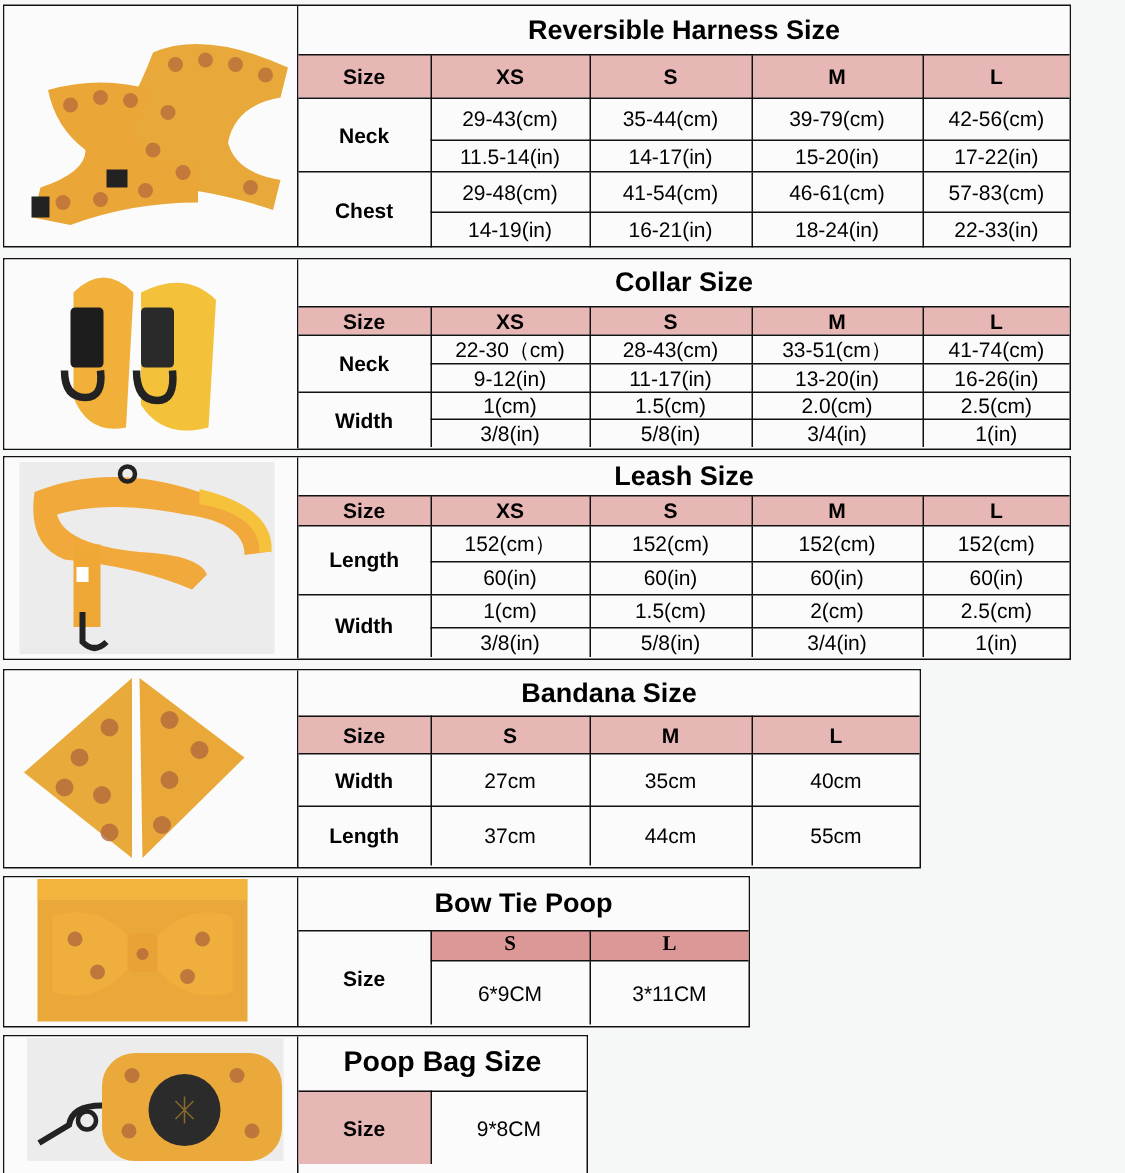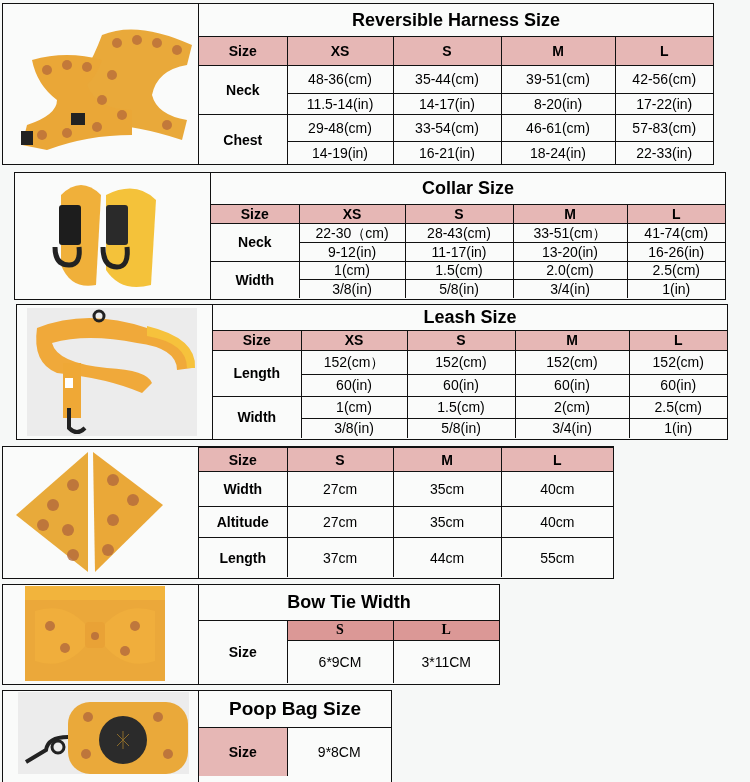--- a/index.html
+++ b/index.html
@@ -63,49 +63,49 @@
         </tr>
     <tr style="height:29px">
       <td class="hdr" style="border-left:none">Size</td>
       <td class="hdr">XS</td>
       <td class="hdr">S</td>
       <td class="hdr">M</td>
       <td class="hdr" style="border-right:none">L</td>
     </tr>
     <tr style="height:28px">
       <td class="lbl" rowspan="2" style="border-left:none">Neck</td>
-      <td class="val">48-36(cm)</td>
+      <td class="val">29-43(cm)</td>
       <td class="val">35-44(cm)</td>
-      <td class="val">39-51(cm)</td>
+      <td class="val">39-79(cm)</td>
       <td class="val" style="border-right:none">42-56(cm)</td>
     </tr>
     <tr style="height:21px">
       <td class="val">11.5-14(in)</td>
       <td class="val">14-17(in)</td>
-      <td class="val">8-20(in)</td>
+      <td class="val">15-20(in)</td>
       <td class="val" style="border-right:none">17-22(in)</td>
     </tr>
     <tr style="height:27px">
       <td class="lbl" rowspan="2" style="border-left:none;border-bottom:none">Chest</td>
       <td class="val">29-48(cm)</td>
-      <td class="val">33-54(cm)</td>
+      <td class="val">41-54(cm)</td>
       <td class="val">46-61(cm)</td>
       <td class="val" style="border-right:none">57-83(cm)</td>
     </tr>
     <tr style="height:24px">
       <td class="val" style="border-bottom:none">14-19(in)</td>
       <td class="val" style="border-bottom:none">16-21(in)</td>
       <td class="val" style="border-bottom:none">18-24(in)</td>
       <td class="val" style="border-right:none;border-bottom:none">22-33(in)</td>
     </tr>
   </tbody>
     </table>
 </div>
 
-<div class="block" style="left:14px;top:172px;width:712px;height:128px;">
+<div class="block" style="left:2px;top:172px;width:712px;height:128px;">
   <div class="img-cell" style="width:196px;">
     <div class="photo" style="left:26px;top:2px;width:124px;height:122px;background:#fafbfa;">
       <svg width="124" height="122" viewBox="0 0 124 122">
         <path d="M20 20 Q40 0 60 20 L55 110 Q30 115 20 90Z" fill="#f0b03a"></path>
         <path d="M65 20 Q95 5 115 25 L110 110 Q80 118 65 95Z" fill="#f4c23a"></path>
         <rect x="18" y="30" width="22" height="40" rx="3" fill="#1d1d1d"></rect>
         <rect x="65" y="30" width="22" height="40" rx="3" fill="#2a2a2a"></rect>
         <path d="M14 72 Q14 90 28 90 Q40 90 38 72" fill="none" stroke="#222" stroke-width="5"></path>
         <path d="M62 72 Q62 92 76 92 Q88 92 86 72" fill="none" stroke="#222" stroke-width="5"></path>
       </svg>
@@ -153,21 +153,21 @@
     <tr style="height:19px">
       <td class="val" style="border-bottom:none">3/8(in)</td>
       <td class="val" style="border-bottom:none">5/8(in)</td>
       <td class="val" style="border-bottom:none">3/4(in)</td>
       <td class="val" style="border-right:none;border-bottom:none">1(in)</td>
     </tr>
   </tbody>
     </table>
 </div>
 
-<div class="block" style="left:16px;top:304px;width:712px;height:136px;">
+<div class="block" style="left:2px;top:304px;width:712px;height:136px;">
   <div class="img-cell" style="width:196px;">
     <div class="photo" style="left:10px;top:3px;width:170px;height:128px;background:#ececec;">
       <svg width="170" height="128" viewBox="0 0 170 128">
         <path d="M10 20 Q60 0 120 20 Q170 35 165 60 L150 62 Q150 40 110 35 Q60 25 25 35 Q30 55 80 60 Q120 62 125 75 L115 85 Q80 70 30 65 Q5 55 10 20Z" fill="#f0a93a"></path>
         <path d="M120 18 Q170 30 168 60 L160 60 Q160 35 120 28Z" fill="#f6c23c"></path>
         <rect x="36" y="55" width="18" height="55" fill="#efa836"></rect>
         <rect x="38" y="70" width="8" height="10" fill="#fff"></rect>
         <path d="M42 100 L42 120 Q50 128 58 120" fill="none" stroke="#222" stroke-width="4"></path>
         <circle cx="72" cy="8" r="5" fill="none" stroke="#222" stroke-width="3"></circle>
       </svg>
@@ -243,34 +243,31 @@
     </div>
   </div>
   <table style="left:196px;top:0;width:414px;height:130px;">
     <colgroup>
         <col style="width:88px">
         <col style="width:106px">
         <col style="width:108px">
         <col style="width:112px">
       </colgroup>
     <tbody>
+        <tr style="height:24px">
+          <td class="title" colspan="4" style="border-left:none;border-right:none;">Bandana Size</td>
+        </tr>
     <tr style="height:20px">
       <td class="hdr" style="border-left:none">Size</td>
       <td class="hdr">S</td>
       <td class="hdr">M</td>
       <td class="hdr" style="border-right:none">L</td>
     </tr>
     <tr style="height:28px">
       <td class="lbl" style="border-left:none">Width</td>
-      <td class="val">27cm</td>
-      <td class="val">35cm</td>
-      <td class="val" style="border-right:none">40cm</td>
-    </tr>
-    <tr style="height:26px">
-      <td class="lbl" style="border-left:none">Altitude</td>
       <td class="val">27cm</td>
       <td class="val">35cm</td>
       <td class="val" style="border-right:none">40cm</td>
     </tr>
     <tr style="height:32px">
       <td class="lbl" style="border-left:none;border-bottom:none">Length</td>
       <td class="val" style="border-bottom:none">37cm</td>
       <td class="val" style="border-bottom:none">44cm</td>
       <td class="val" style="border-right:none;border-bottom:none">55cm</td>
     </tr>
@@ -297,21 +294,21 @@
     </div>
   </div>
   <table style="left:196px;top:0;width:300px;height:98px;">
     <colgroup>
         <col style="width:88px">
         <col style="width:106px">
         <col style="width:106px">
       </colgroup>
     <tbody>
         <tr style="height:35px">
-          <td class="title" colspan="3" style="border-left:none;border-right:none;">Bow Tie Width</td>
+          <td class="title" colspan="3" style="border-left:none;border-right:none;">Bow Tie Poop</td>
         </tr>
     <tr style="height:20px">
       <td class="lbl" rowspan="2" style="border-left:none;border-bottom:none">Size</td>
       <td class="hdr2">S</td>
       <td class="hdr2" style="border-right:none">L</td>
     </tr>
     <tr style="height:43px">
       <td class="val" style="border-bottom:none">6*9CM</td>
       <td class="val" style="border-right:none;border-bottom:none">3*11CM</td>
     </tr>

